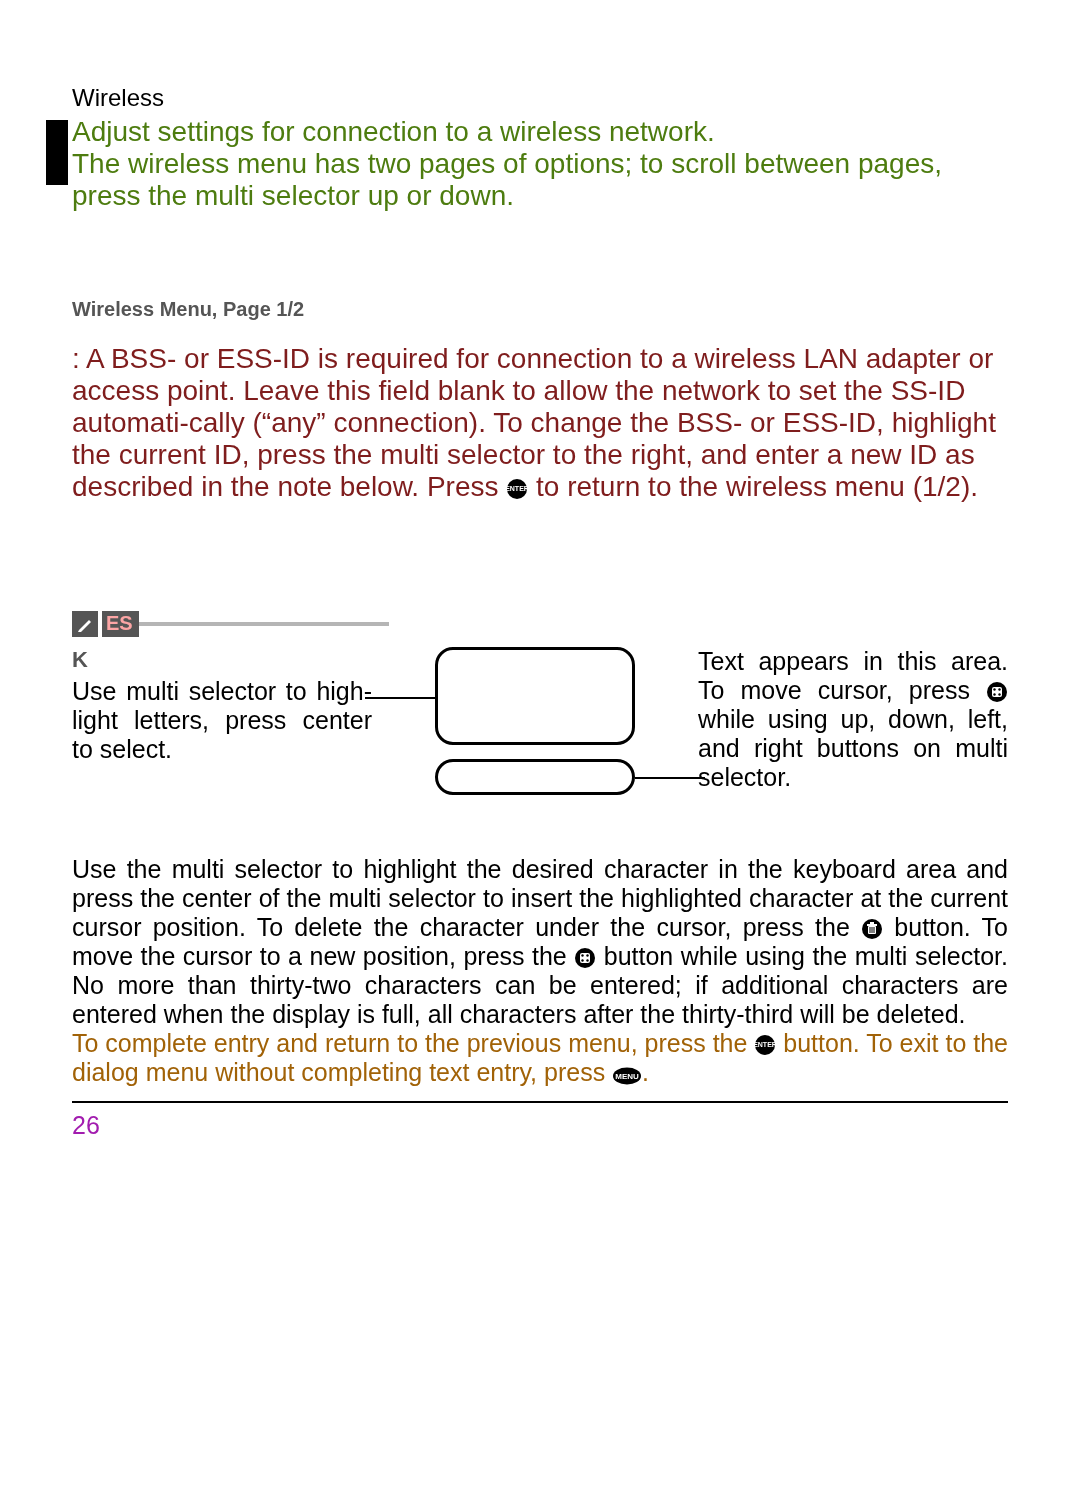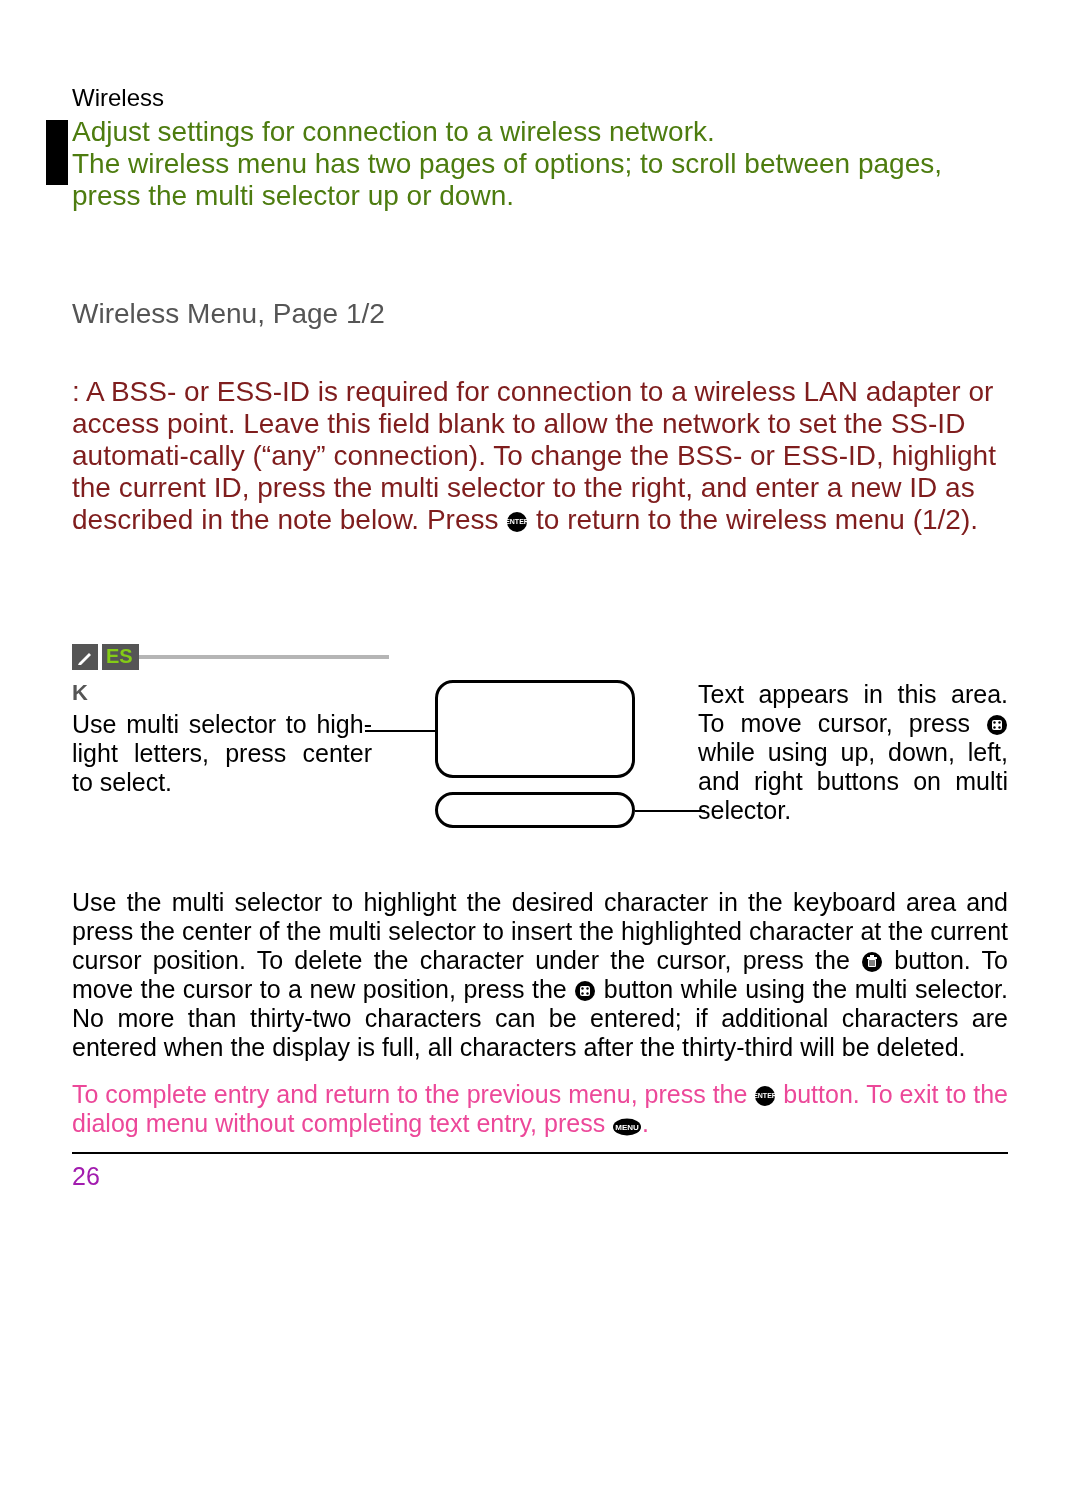--- a/index.html
+++ b/index.html
@@ -32,24 +32,25 @@
     line-height: 32px;
     margin-bottom: 2px;
     color: #000000;
   }
   .body {
     font-size: 28px;
     line-height: 32px;
     color: #4d7c0f;
   }
   .subheading {
-    font-size: 28px;
+    font-size: 20px;
     color: #555555;
     margin-top: 86px;
-    margin-bottom: 46px;
+    margin-bottom: 22px;
+    font-weight: bold;
   }
   .ssid-block {
     font-size: 28px;
     line-height: 32px;
     color: #7f1d1d;
   }
   .icon-enter {
     display: inline-block;
     vertical-align: middle;
     width: 22px;
@@ -82,21 +83,21 @@
     width: 26px;
     height: 26px;
     background: #555555;
     display: inline-flex;
     align-items: center;
     justify-content: center;
     margin-right: 4px;
   }
   .note-title-cell {
     background: #555555;
-    color: #84cc16;
+    color: #fca5a5;
     font-weight: bold;
     font-size: 20px;
     padding: 1px 6px 3px 4px;
     display: inline-block;
     height: 22px;
   }
   .note-header-line {
     flex: 0 0 250px;
     height: 4px;
     background: #b5b5b5;
@@ -182,23 +183,22 @@
   .note-para {
     font-size: 25px;
     line-height: 29px;
     color: #000000;
     text-align: justify;
     margin-top: 38px;
   }
   .note-para2 {
     font-size: 25px;
     line-height: 29px;
-    color: #ec4899;
-    text-align: justify;
-    margin-top: 18px;
+    color: #a16207;
+    text-align: justify;
   }
   .hr {
     border: 0;
     border-top: 2px solid #000000;
     margin-top: 14px;
     margin-bottom: 8px;
   }
   .pagenum {
     font-size: 25px;
     color: #a21caf;

